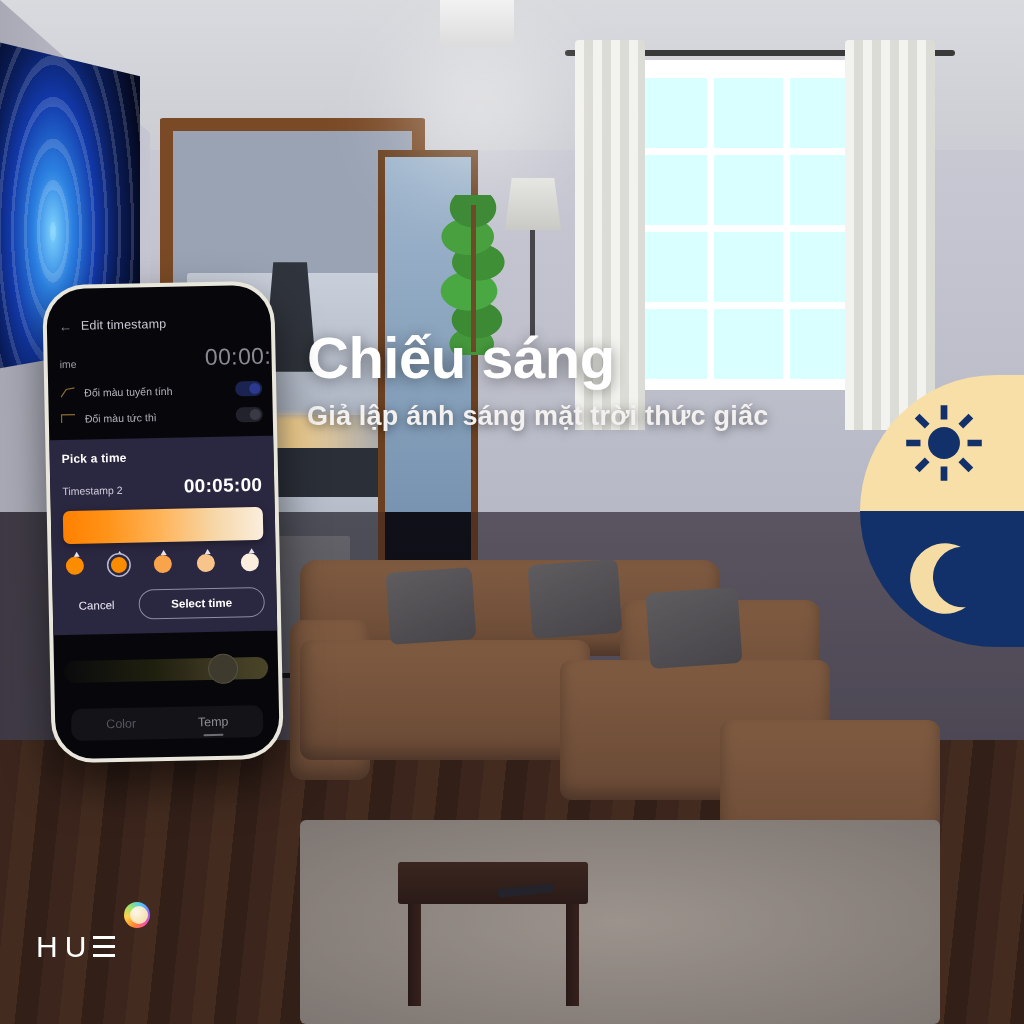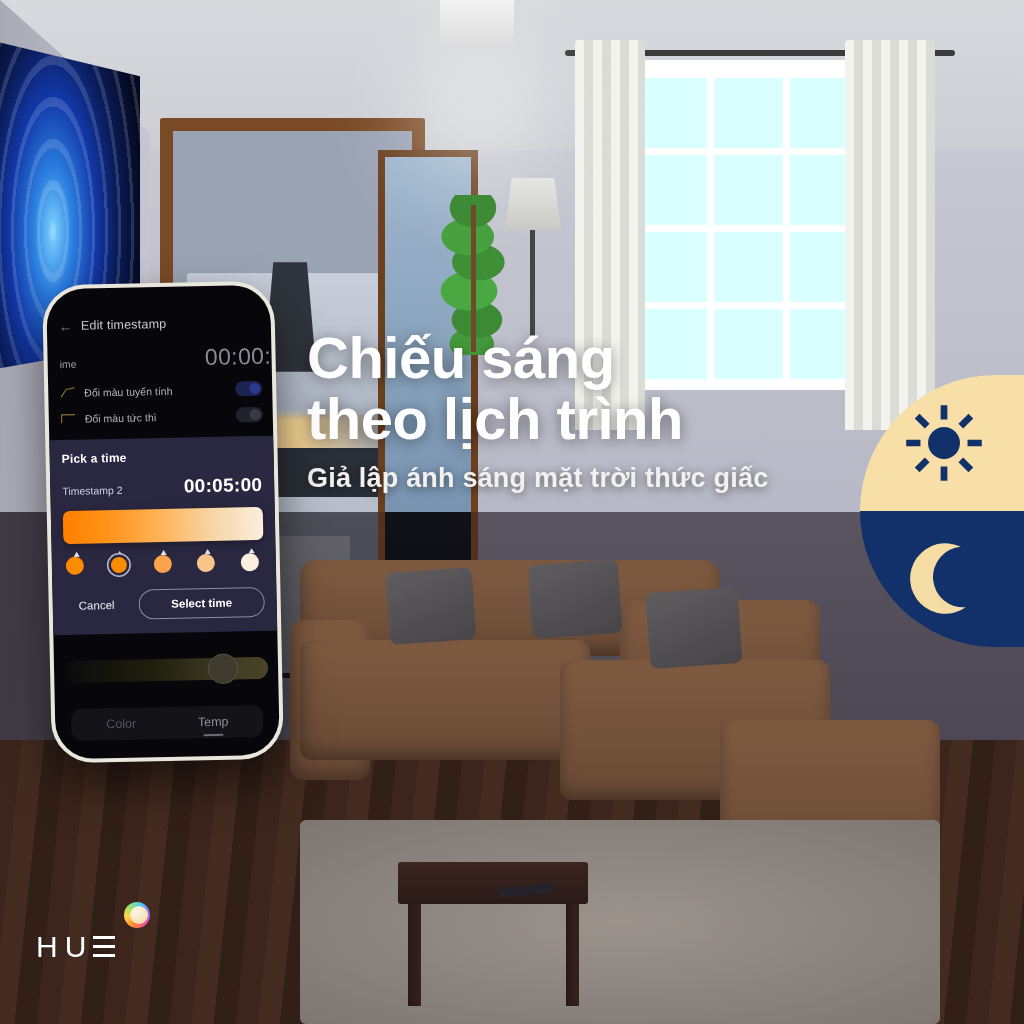--- a/index.html
+++ b/index.html
@@ -322,21 +322,20 @@
       <div class="table-leg" style="left:566px;top:896px;"></div>
       <div class="table-top"></div>
       <div class="remote"></div>
       <div class="night-tint"></div>
     </div>
   </div>
 
   <div class="headline">
     <h1>
       <span>Chiếu sáng</span><br>
-      <span>theo lịch trình</span>
     </h1>
     <div class="sub">Giả lập ánh sáng mặt trời thức giấc</div>
   </div>
 
   <div class="badge">
     <div class="badge-top">
       <svg class="sun-svg" viewBox="0 0 100 100">
         <circle cx="50" cy="50" r="19" fill="#12316b"></circle>
         <g stroke="#12316b" stroke-width="8" stroke-linecap="butt">
           <line x1="50" y1="5" x2="50" y2="22"></line>

